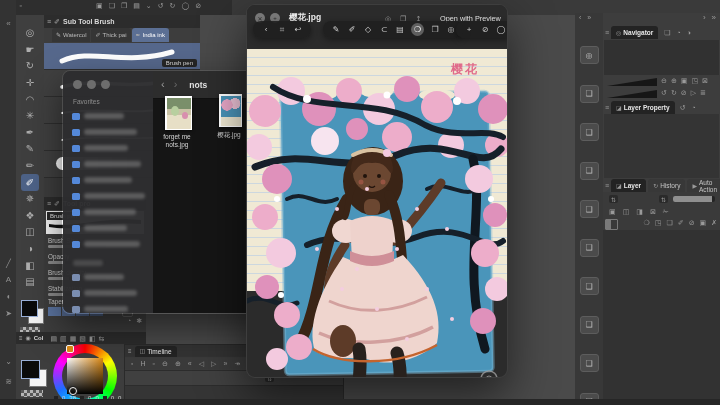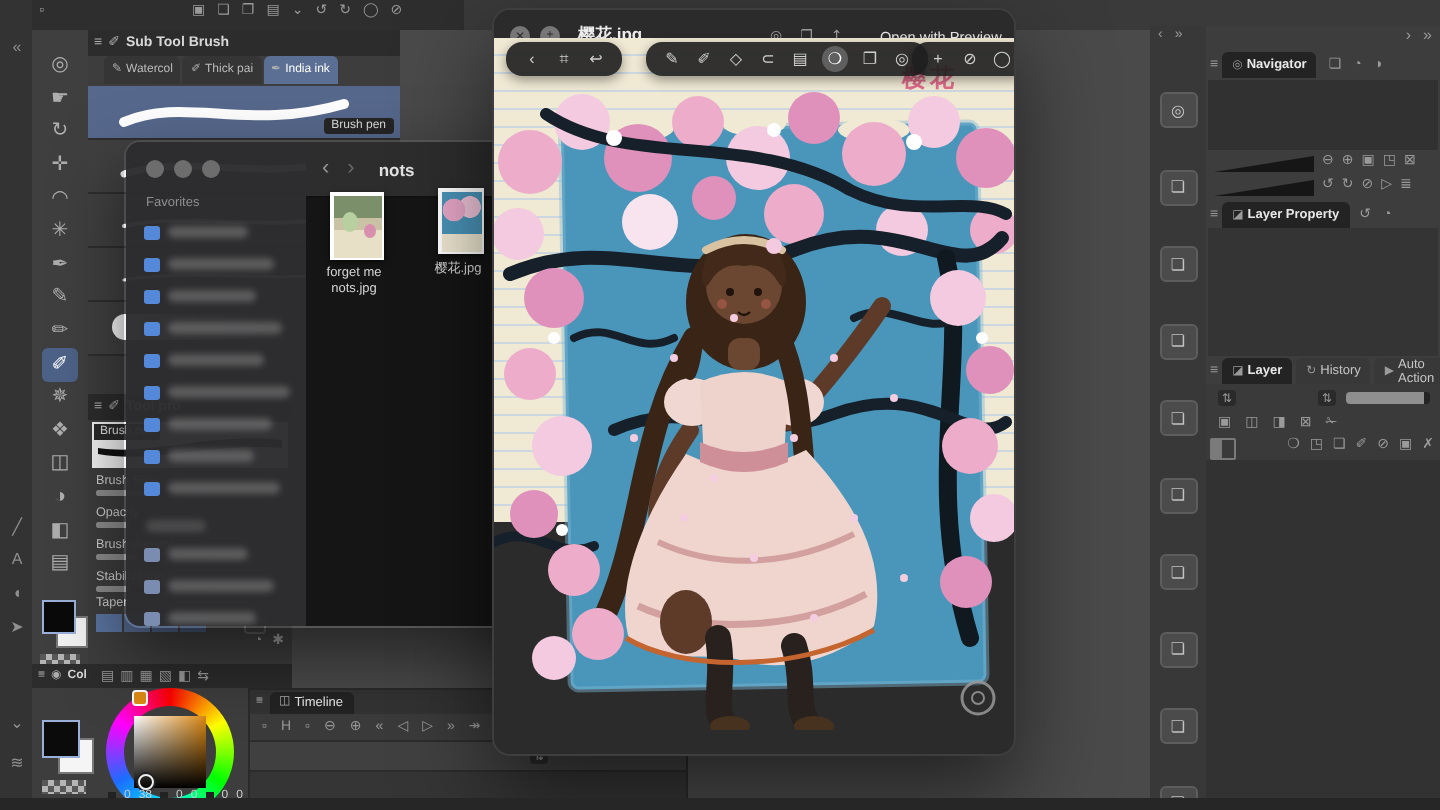--- a/index.html
+++ b/index.html
@@ -380,21 +380,21 @@
       <span class="tl-circle" style="margin-left:8px;">✕</span>
       <span class="tl-circle" style="margin-left:5px;">+</span>
       <b style="margin-left:9px;font-size:8.5px;color:#ececec;">樱花.jpg</b>
       <span id="ql-tb-icons" class="irow" style="position:absolute;left:138px;gap:9px;">
           <span class="ic">◎</span>
           <span class="ic">❐</span>
           <span class="ic">↥</span>
         </span>
       <span style="position:absolute;left:193px;font-size:7.3px;color:#e3e3e3;white-space:nowrap;">Open with Preview</span>
     </div>
-    <div id="ql-image" style="position:absolute;left:0;top:14px;width:260px;height:242px;text-align:right;">
+    <div id="ql-image" style="position:absolute;left:0;top:44px;width:260px;height:242px;text-align:right;">
       <svg width="260" height="346" viewBox="0 0 260 346" style="position:absolute;left:0;top:0;">
 
         <g transform="rotate(-1 140 190)">
           <rect x="36" y="44" width="208" height="280" rx="4" fill="#4a95ba"></rect>
           <rect x="36" y="44" width="208" height="280" rx="4" fill="none" stroke="#7fb8d4" stroke-width="3" opacity=".45"></rect>
         </g>
         <ellipse cx="70" cy="45" rx="20" ry="7" fill="#f0e9d4"></ellipse>
         <ellipse cx="130" cy="43" rx="16" ry="6" fill="#f0e9d4"></ellipse>
         <ellipse cx="190" cy="46" rx="18" ry="6" fill="#f0e9d4"></ellipse>
 

